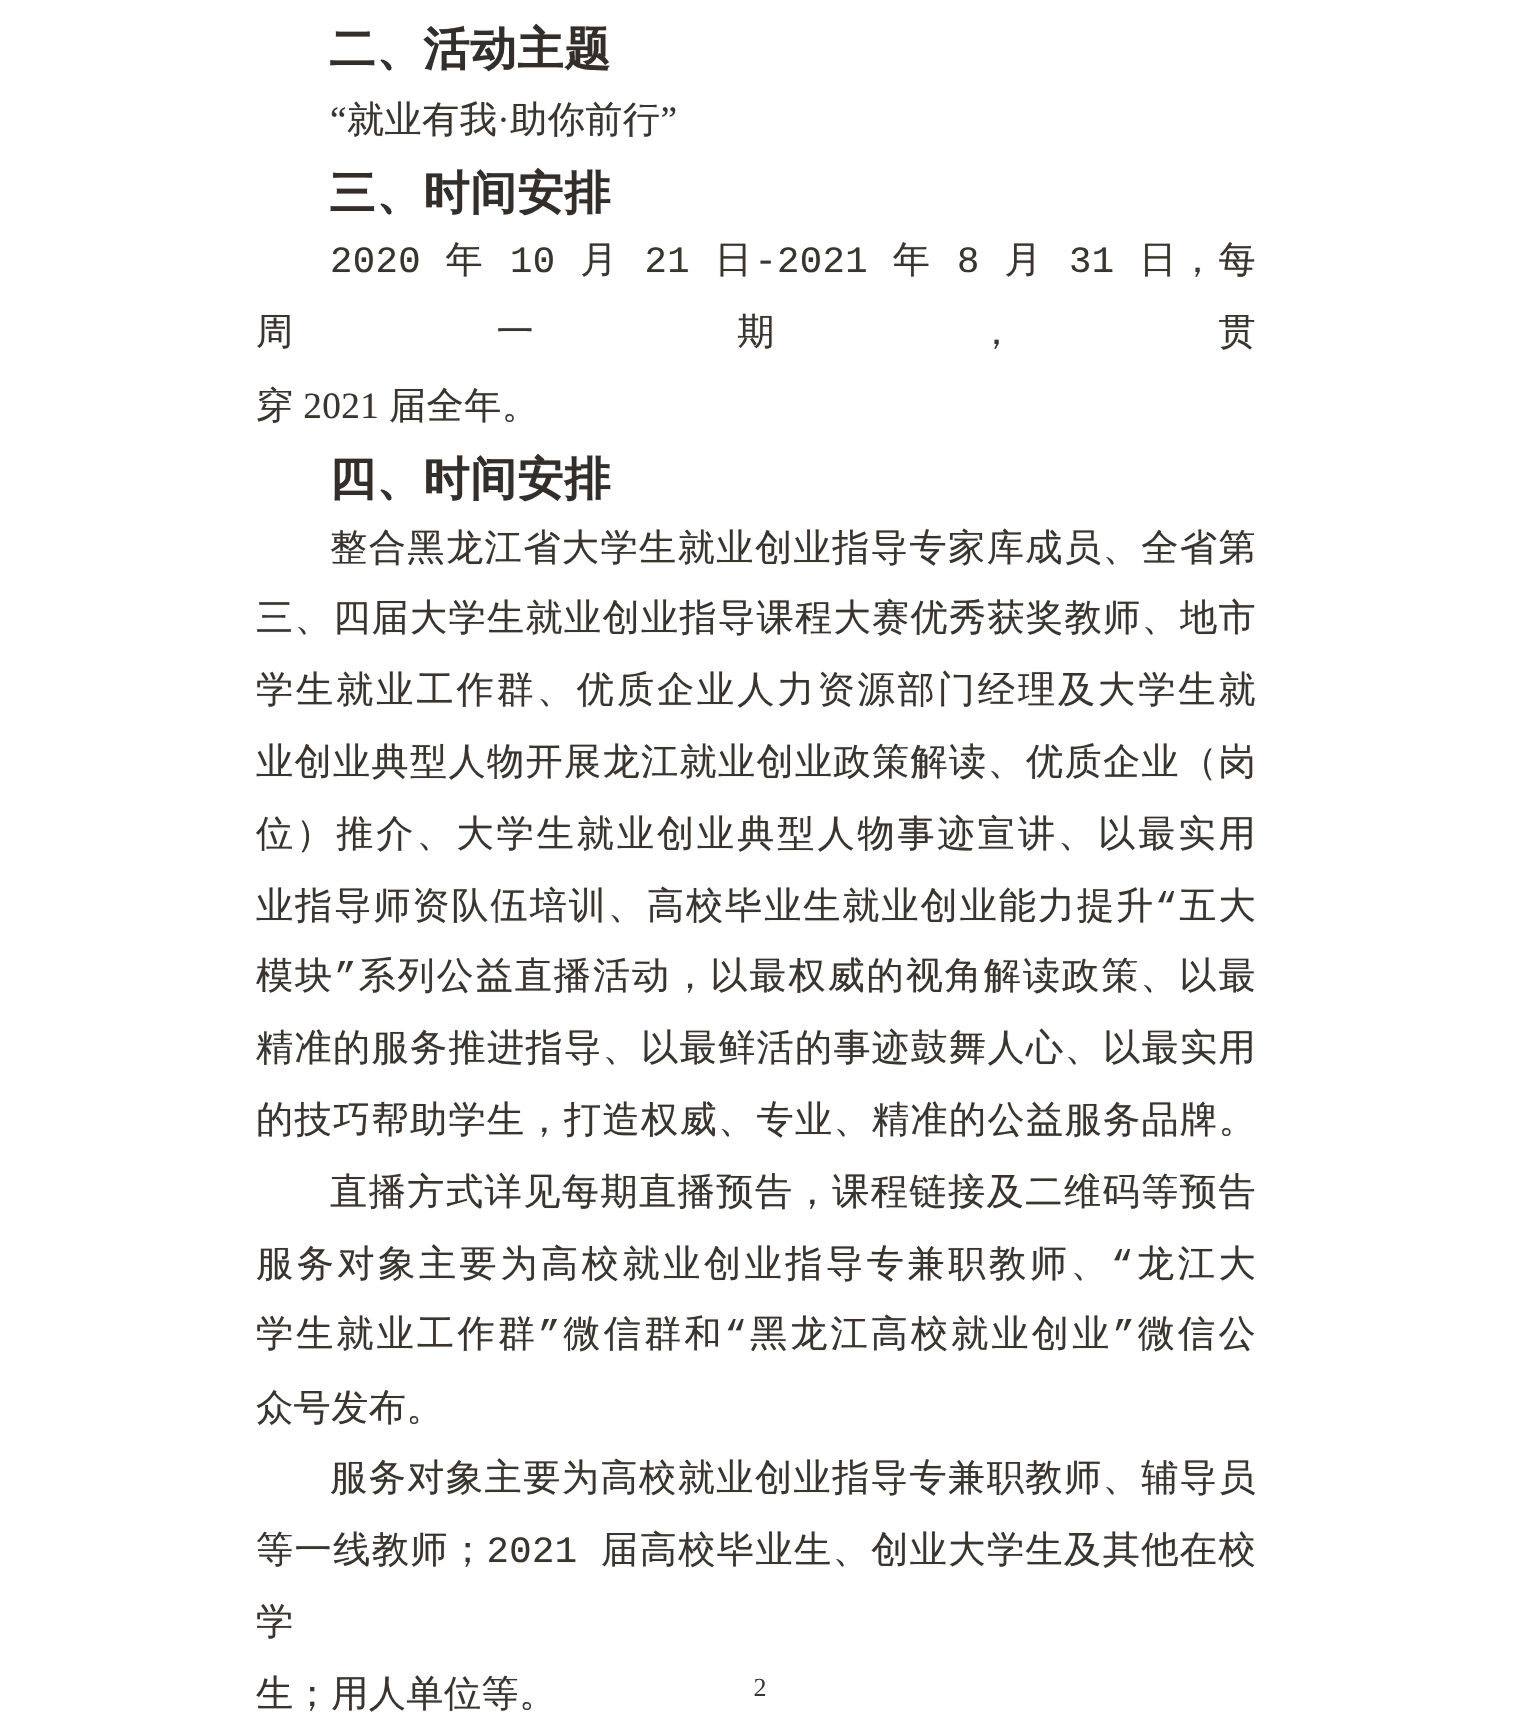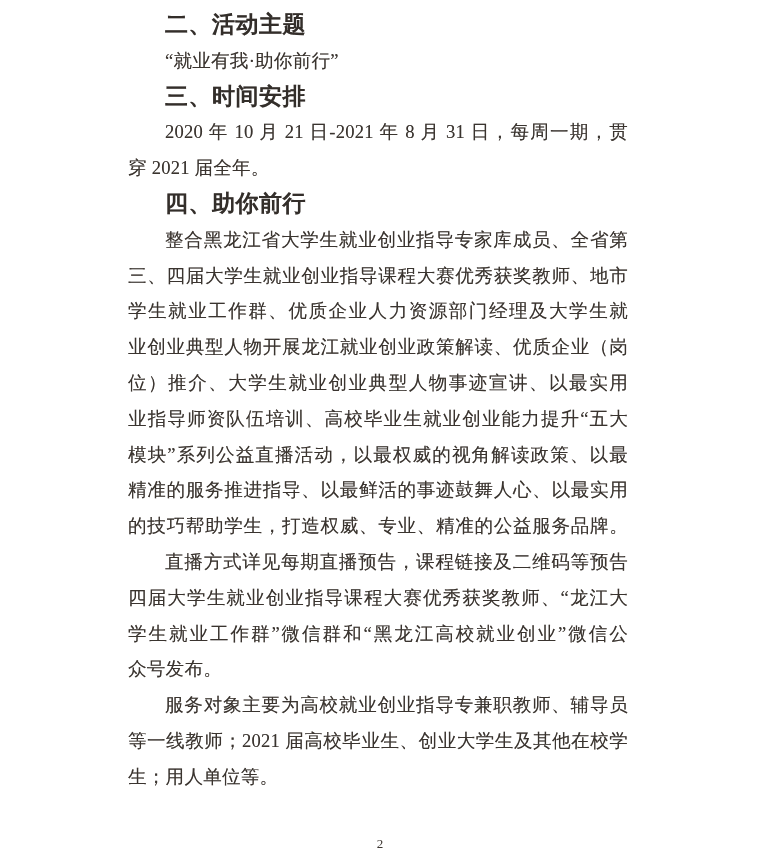--- a/index.html
+++ b/index.html
@@ -20,21 +20,21 @@
     font-family: "Liberation Serif", "DejaVu Serif", serif;
     font-size: 18.6px;
     line-height: 35.8px;
     color: #3a342f;
     text-align: justify;
     text-align-last: left;
     letter-spacing: 0.2px;
     text-shadow: 0 0 0.4px rgba(58,52,47,0.45);
     white-space: pre-wrap;
   }
-  .fill { text-align-last: justify; }
+  .fill { text-align-last: justify; font-family: Liberation Mono, monospace; }
   .first { text-indent: 37px; }
   .heading {
     font-family: "Liberation Sans", "DejaVu Sans", sans-serif;
     font-weight: 700;
     font-size: 23px;
     color: #332e2a;
     text-indent: 37px;
     text-align-last: left;
     letter-spacing: 0.5px;
   }
@@ -57,35 +57,35 @@
 
     <div class="ln heading">二、活动主题</div>
 
     <div class="ln first">“就业有我·助你前行”</div>
 
     <div class="ln heading">三、时间安排</div>
 
     <div class="ln first fill">2020 年 10 月 21 日-2021 年 8 月 31 日，每周一期，贯</div>
     <div class="ln">穿 2021 届全年。</div>
 
-    <div class="ln heading">四、助你前行</div>
+    <div class="ln heading">四、时间安排</div>
 
     <div class="ln first fill">整合黑龙江省大学生就业创业指导专家库成员、全省第</div>
     <div class="ln fill">三、四届大学生就业创业指导课程大赛优秀获奖教师、地市</div>
     <div class="ln fill">学生就业工作群、优质企业人力资源部门经理及大学生就</div>
     <div class="ln fill">业创业典型人物开展龙江就业创业政策解读、优质企业（岗</div>
     <div class="ln fill">位）推介、大学生就业创业典型人物事迹宣讲、以最实用</div>
     <div class="ln fill">业指导师资队伍培训、高校毕业生就业创业能力提升“五大</div>
     <div class="ln fill">模块”系列公益直播活动，以最权威的视角解读政策、以最</div>
     <div class="ln fill">精准的服务推进指导、以最鲜活的事迹鼓舞人心、以最实用</div>
     <div class="ln fill">的技巧帮助学生，打造权威、专业、精准的公益服务品牌。</div>
 
 
     <div class="ln first fill">直播方式详见每期直播预告，课程链接及二维码等预告</div>
-    <div class="ln fill">四届大学生就业创业指导课程大赛优秀获奖教师、“龙江大</div>
+    <div class="ln fill">服务对象主要为高校就业创业指导专兼职教师、“龙江大</div>
     <div class="ln fill">学生就业工作群”微信群和“黑龙江高校就业创业”微信公</div>
     <div class="ln">众号发布。</div>
 
     <div class="ln first fill">服务对象主要为高校就业创业指导专兼职教师、辅导员</div>
     <div class="ln fill">等一线教师；2021 届高校毕业生、创业大学生及其他在校学</div>
     <div class="ln">生；用人单位等。</div>
 
   </div>
 
   <div class="page-number">2</div>

